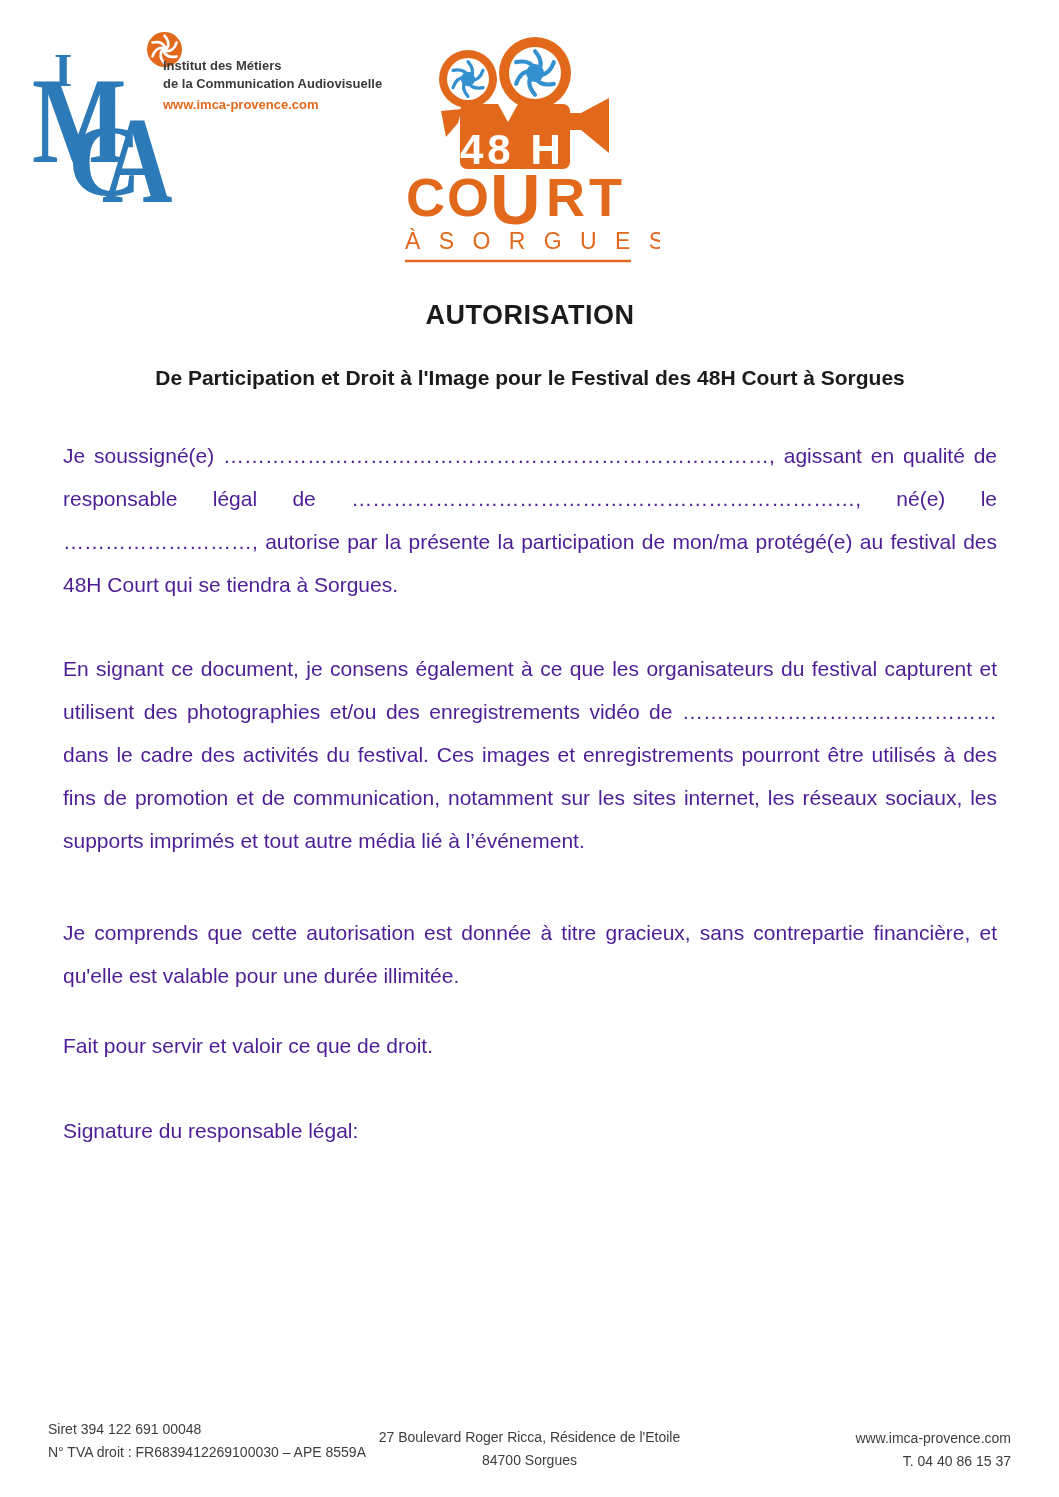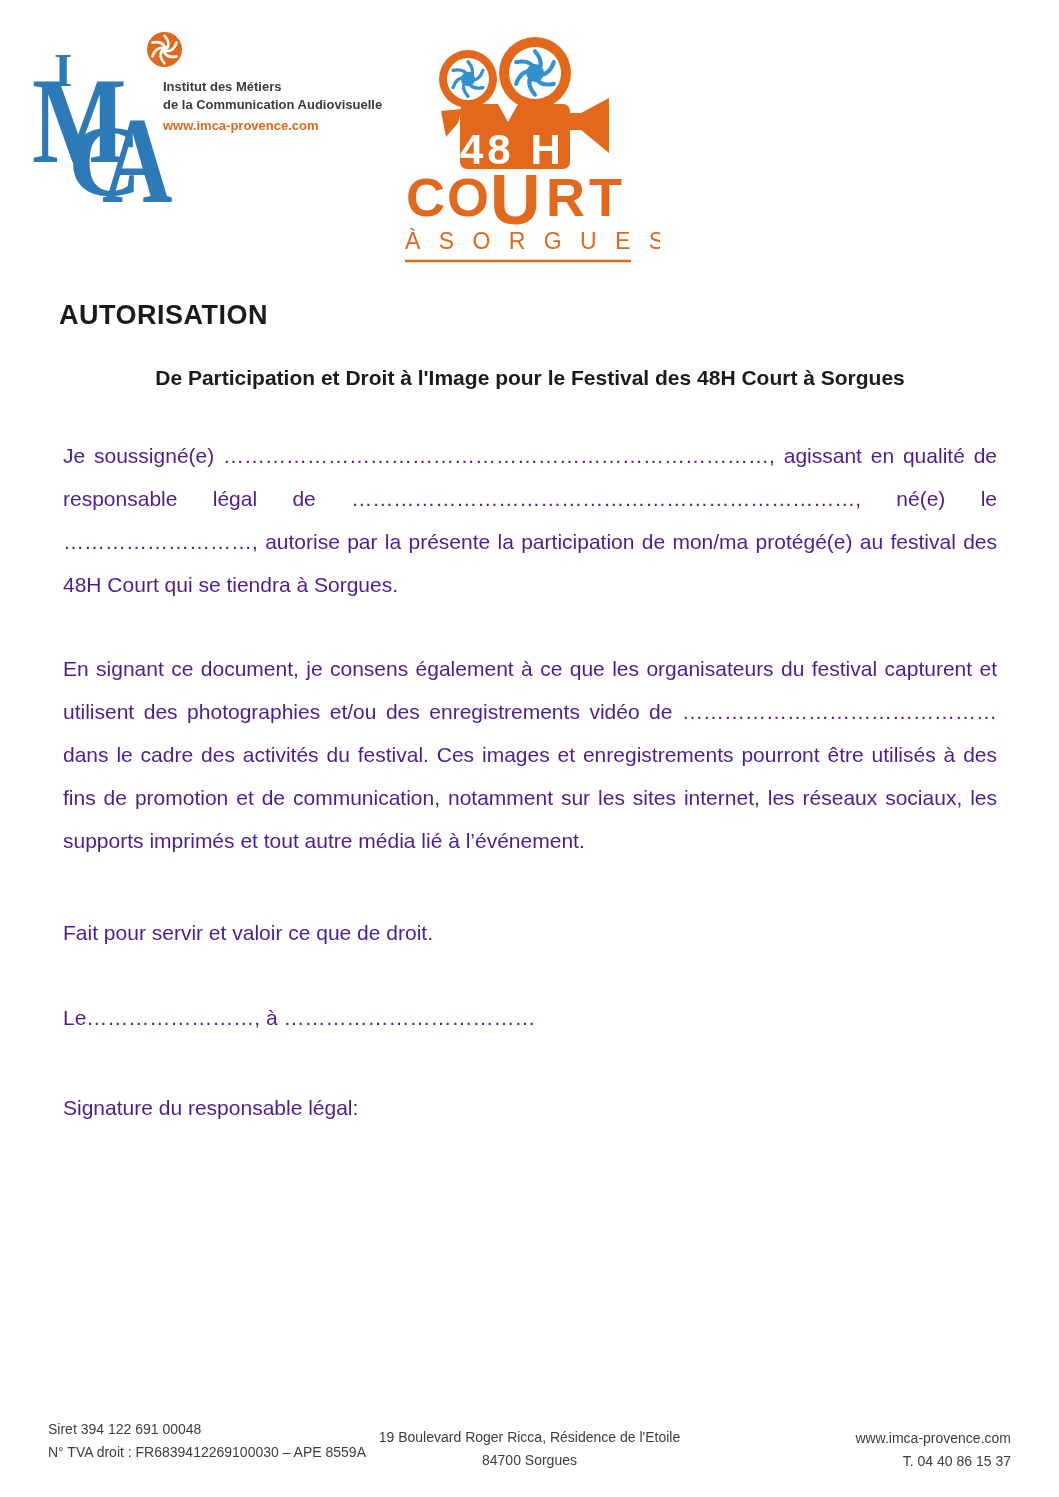--- a/index.html
+++ b/index.html
@@ -20,33 +20,33 @@
   }
   .imca-letters span{position:absolute; line-height:1; display:block; transform-origin:0 0;}
   .L-i{left:36px; top:22px; font-size:47px;}
   .L-m{left:14px; top:35px; font-size:122px; transform:scaleX(.82);}
   .L-c{left:50px; top:86px; font-size:102px;}
   .L-a{left:84px; top:75px; font-size:122px; transform:scaleX(.80);}
 
   .aperture{position:absolute; left:146px; top:31px; width:37px; height:37px;}
 
   .inst{
-    position:absolute; left:163px; top:78px;
+    position:absolute; left:163px; top:57px;
     font-size:13px; font-weight:bold; color:#3b3b3b; line-height:18px;
   }
   .inst-url{color:#E2691C; margin-top:3px;}
 
   
   .festival-logo{position:absolute; left:398px; top:27px; width:262px; height:242px;}
 
   
   .content{position:absolute; left:59px; top:302px; width:942px;}
   .doc-title{
     margin:0 0 38px 0; font-size:27px; line-height:27px;
-    text-align:left; font-weight:bold; color:#1b1b1b; letter-spacing:.5px;
+    text-align:center; font-weight:bold; color:#1b1b1b; letter-spacing:.5px;
   }
   .doc-subtitle{
     margin:0 0 45px 0; font-size:21px; line-height:22px;
     font-weight:bold; color:#1b1b1b;text-align:center;
   }
   .content p{margin:4px; font-size:21px; line-height:43px; color:#4c1d95;}
   .j{text-align:justify;}
   .m41{margin-bottom:41px !important;}
   .m49{margin-bottom:49px !important;}
   .m27{margin-bottom:27px !important;}
@@ -140,32 +140,32 @@
       <line x1="7" y1="234" x2="233" y2="234" stroke="#E2691C" stroke-width="2.5"></line>
     </svg>
   </div>
 
   <div class="content">
     <h1 class="doc-title">AUTORISATION</h1>
     <h2 class="doc-subtitle">De Participation et Droit à l'Image pour le Festival des 48H Court à Sorgues</h2>
 
     <p class="j m41">Je soussigné(e) ……………………………………………………………………, agissant en qualité de responsable légal de ………………………………………………………………, né(e) le ………………………, autorise par la présente la participation de mon/ma protégé(e) au festival des 48H Court qui se tiendra à Sorgues.</p>
     <p class="j m49">En signant ce document, je consens également à ce que les organisateurs du festival capturent et utilisent des photographies et/ou des enregistrements vidéo de ……………………………………… dans le cadre des activités du festival. Ces images et enregistrements pourront être utilisés à des fins de promotion et de communication, notamment sur les sites internet, les réseaux sociaux, les supports imprimés et tout autre média lié à l’événement.</p>
+    <p class="j m27">Je comprends que cette autorisation est donnée à titre gracieux, sans contrepartie financière, et qu'elle est valable pour une durée illimitée.</p>
     <p class="m42">Fait pour servir et valoir ce que de droit.</p>
-    <p class="m47">Le……………………, à ………………………………</p>
     <p>Signature du responsable légal:</p>
   </div>
 
   <div class="footer">
     <div class="f-left">
       <div>Siret 394 122 691 00048</div>
       <div>N° TVA droit : FR6839412269100030 – APE 8559A</div>
     </div>
     <div class="f-center">
-      <div>19 Boulevard Roger Ricca, Résidence de l'Etoile</div>
+      <div>27 Boulevard Roger Ricca, Résidence de l'Etoile</div>
       <div>84700 Sorgues</div>
     </div>
     <div class="f-right">
       <div>www.imca-provence.com</div>
       <div>T. 04 40 86 15 37</div>
     </div>
   </div>
 
 </div>
 

